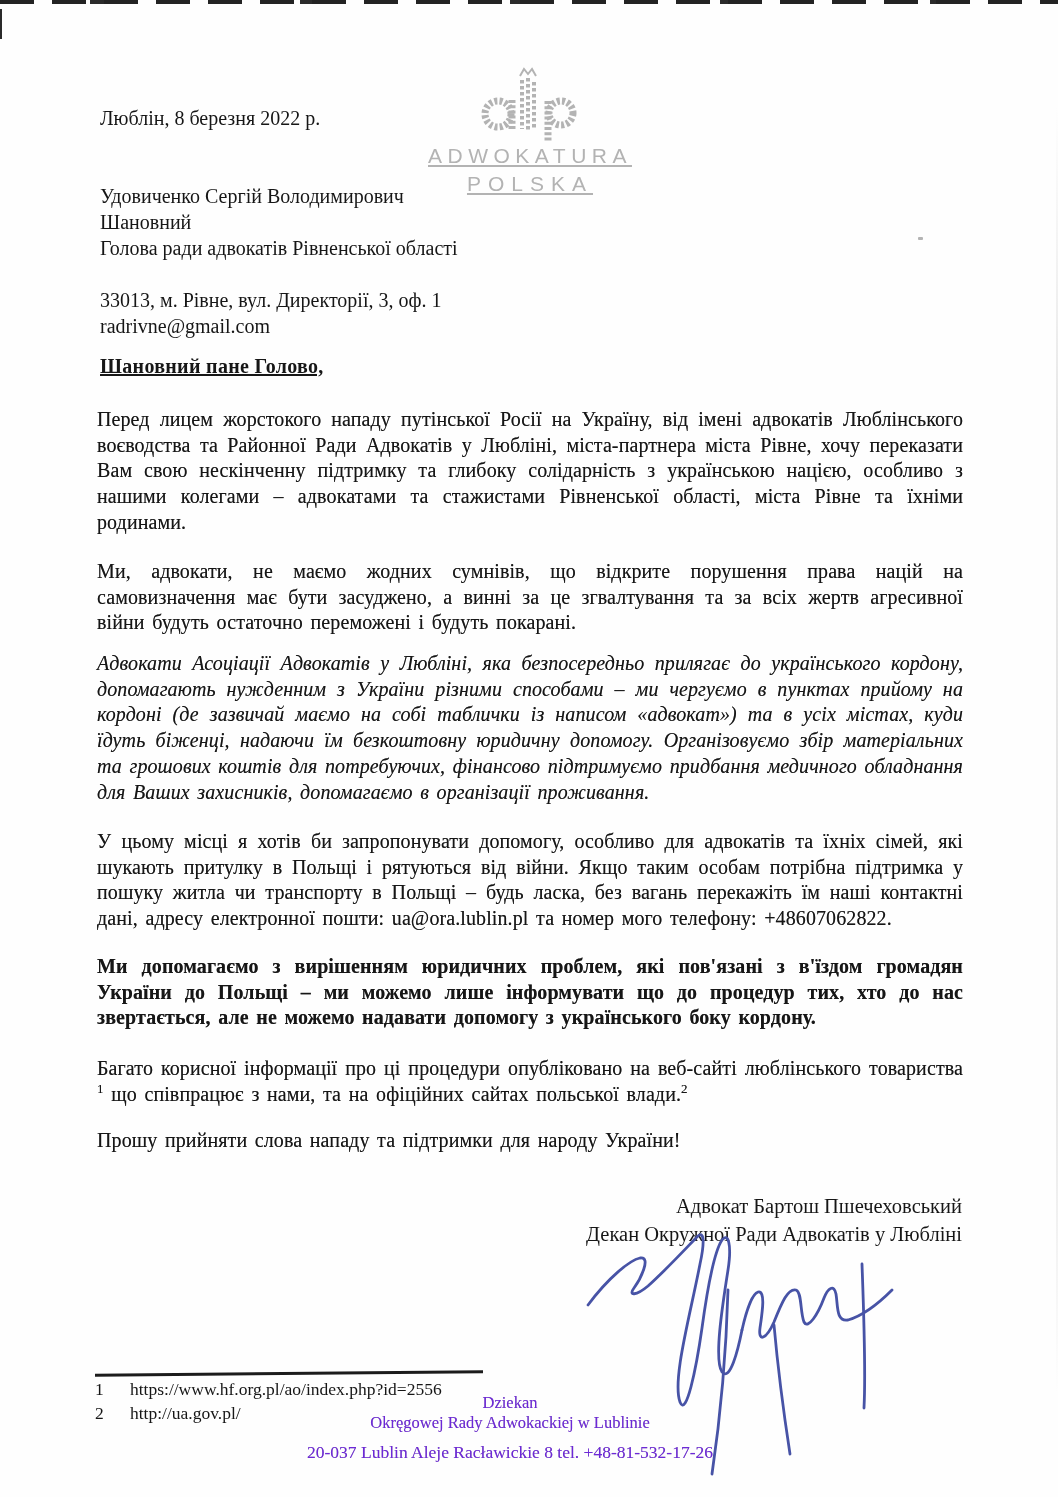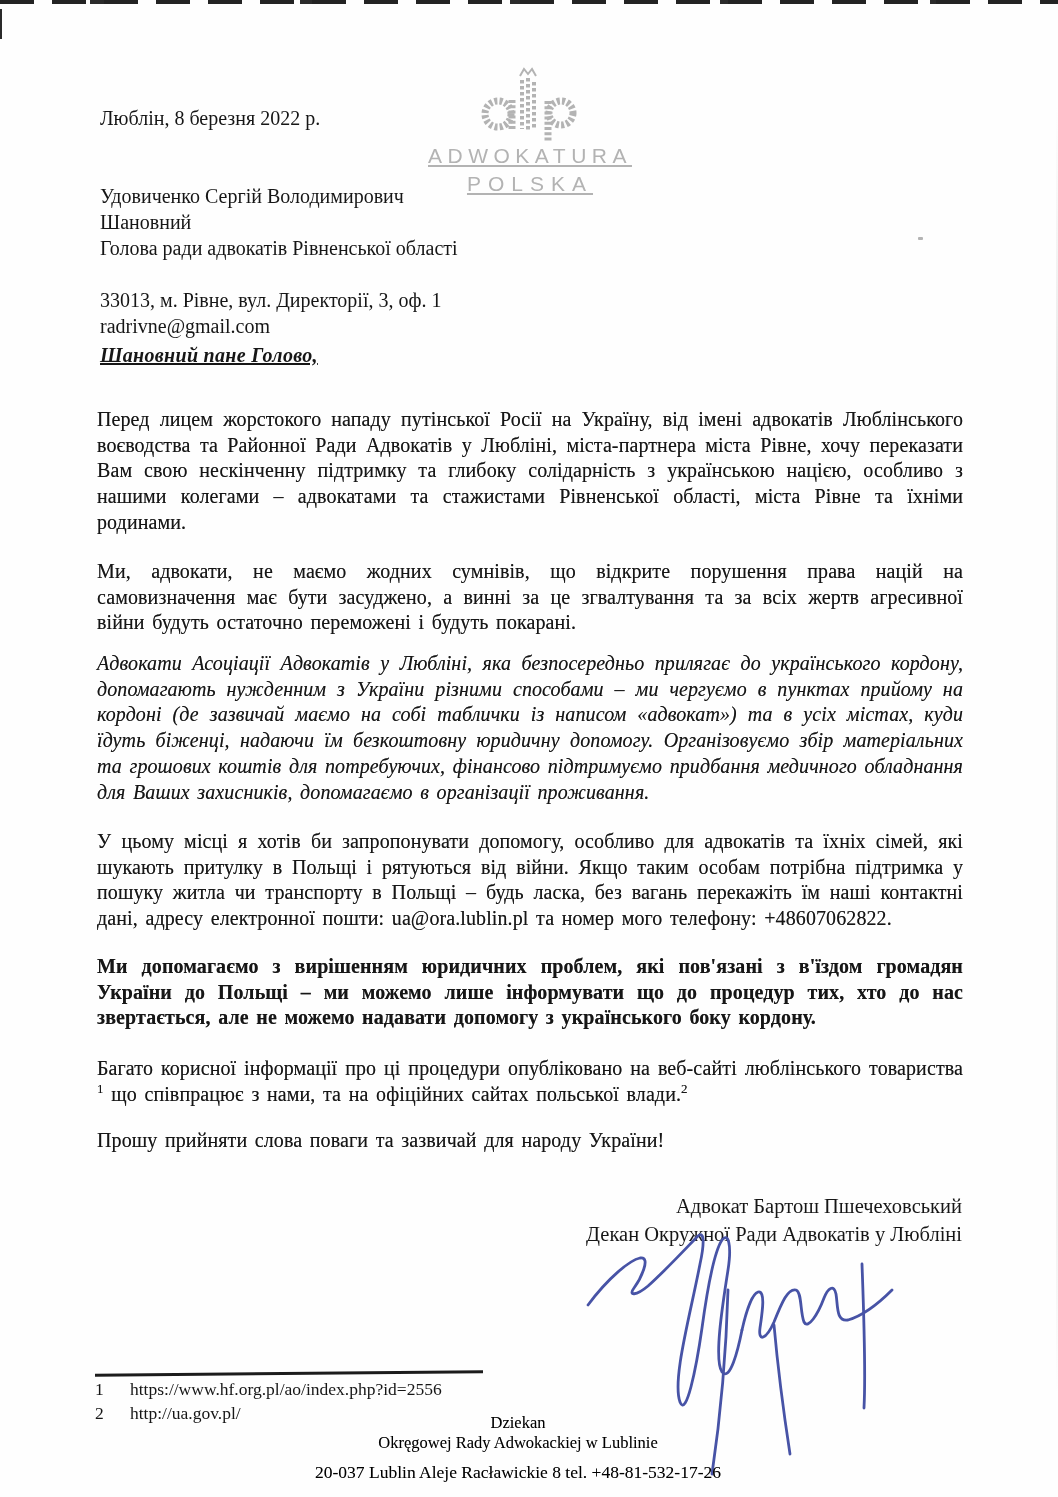--- a/index.html
+++ b/index.html
@@ -29,22 +29,22 @@
 
   .logo{position:absolute;left:420px;top:66px;width:220px;text-align:center;color:#b3b3b3;}
   .logo-glyph{display:block;margin:0 auto;}
   .logo-word{font-family:"Liberation Sans","DejaVu Sans",sans-serif;font-size:21px;
     letter-spacing:5.5px;line-height:28px;color:#b3b3b3;white-space:nowrap;text-decoration:underline;}
   .logo-word.second{letter-spacing:7px;}
 
   .recipient{position:absolute;left:100px;top:183px;font-size:20px;line-height:26px;}
   .address-block{position:absolute;left:100px;top:287px;font-size:20px;line-height:26px;}
 
-  .salutation{position:absolute;left:100px;top:344px;font-size:20px;font-weight:bold;
-    text-decoration:underline;letter-spacing:.3px;font-style:italic;}
+  .salutation{position:absolute;left:100px;top:355px;font-size:20px;font-weight:bold;
+    text-decoration:underline;letter-spacing:.3px;}
 
   .para{
     position:absolute;left:97px;width:866px;margin:0;
     font-size:20px;line-height:25.7px;text-align:justify;
     word-spacing:2.5px;letter-spacing:.1px;
     text-shadow:0 0 .4px rgba(0,0,0,.5);
   }
   .para sup{font-size:13px;line-height:0;}
   .p1{top:407px;} .p2{top:559px;} .p3{top:651px;font-style:italic;}
   .p4{top:829px;} .p5{top:954px;font-weight:bold;} .p6{top:1056px;}
@@ -55,23 +55,23 @@
 
   .signature-svg{position:absolute;left:578px;top:1230px;pointer-events:none;}
 
   .fn-rule{position:absolute;left:95px;top:1372px;width:388px;height:3px;background:#1c1c1c;
     transform:rotate(-0.5deg);}
   .footnotes{position:absolute;left:95px;top:1378px;font-size:17.5px;line-height:23.5px;}
   .fn-row{display:flex;}
   .fn-num{width:35px;}
   .fn-url{white-space:nowrap;}
 
-  .footer{position:absolute;left:68px;top:1393px;width:900px;text-align:center;
-    color:#000000;font-size:16.5px;line-height:20px;
-    text-shadow:0 0 .6px rgba(134,134,134,.6);margin-top:20px;}
+  .footer{position:absolute;left:60px;top:1393px;width:900px;text-align:center;
+    color:#6d28d9;font-size:16.5px;line-height:20px;
+    text-shadow:0 0 .6px rgba(134,134,134,.6);}
   .footer .line3{margin-top:9px;font-size:17.5px;}
 </style>
 </head>
 <body>
 
 <div class="page">
 
   <div class="top-artifact"></div>
   <div class="left-tick"></div>
   <div class="edge-right"></div>
@@ -108,21 +108,21 @@
   <div class="salutation">Шановний пане Голово,</div>
 
   <p class="para p2">Ми, адвокати, не маємо жодних сумнівів, що відкрите порушення права націй на самовизначення має бути засуджено, а винні за це згвалтування та за всіх жертв агресивної війни будуть остаточно переможені і будуть покарані.</p>
   <p class="para p1">Перед лицем жорстокого нападу путінської Росії на Україну, від імені адвокатів Люблінського воєводства та Районної Ради Адвокатів у Любліні, міста-партнера міста Рівне, хочу переказати Вам свою нескінченну підтримку та глибоку солідарність з українською нацією, особливо з нашими колегами – адвокатами та стажистами Рівненської області, міста Рівне та їхніми родинами.</p>
   <p class="para p3">Адвокати Асоціації Адвокатів у Любліні, яка безпосередньо прилягає до українського кордону, допомагають нужденним з України різними способами – ми чергуємо в пунктах прийому на кордоні (де зазвичай маємо на собі таблички із написом «адвокат») та в усіх містах, куди їдуть біженці, надаючи їм безкоштовну юридичну допомогу. Організовуємо збір матеріальних та грошових коштів для потребуючих, фінансово підтримуємо придбання медичного обладнання для Ваших захисників, допомагаємо в організації проживання.</p>
   <p class="para p4">У цьому місці я хотів би запропонувати допомогу, особливо для адвокатів та їхніх сімей, які шукають притулку в Польщі і рятуються від війни. Якщо таким особам потрібна підтримка у пошуку житла чи транспорту в Польщі – будь ласка, без вагань перекажіть їм наші контактні дані, адресу електронної пошти: ua@ora.lublin.pl та номер мого телефону: +48607062822.</p>
   <p class="para p5">Ми допомагаємо з вирішенням юридичних проблем, які пов'язані з в'їздом громадян України до Польщі – ми можемо лише інформувати що до процедур тих, хто до нас звертається, але не можемо надавати допомогу з українського боку кордону.</p>
 
   <p class="para p6"><span>Багато корисної інформації про ці процедури опубліковано на веб-сайті люблінського товариства </span><sup>1</sup><span> що співпрацює з нами, та на офіційних сайтах польської влади.</span><sup>2</sup></p>
 
-  <p class="para closing">Прошу прийняти слова поваги та зазвичай для народу України!</p>
+  <p class="para closing">Прошу прийняти слова нападу та підтримки для народу України!</p>
 
   <div class="sig-block">
     <div>Адвокат Бартош Пшечеховський</div>
     <div>Декан Окружної Ради Адвокатів у Любліні</div>
   </div>
 
   <svg class="signature-svg" width="322" height="250" viewBox="0 0 322 250" fill="none" stroke="#4753a6" stroke-width="2.8" stroke-linecap="round" stroke-linejoin="round">
     <path d="M10 75 C30 48 52 30 62 28 C74 26 62 50 56 58 C50 66 58 66 70 56 C88 40 112 14 120 6 C127 0 126 16 122 34 C112 86 94 150 102 172 C108 188 118 140 124 98 C130 54 136 22 144 10 C150 2 154 14 150 40 C144 78 136 130 144 142 C152 152 160 120 164 100"></path>
     <path d="M164 100 C168 82 174 64 180 62 C188 60 184 84 182 98 C180 112 188 110 196 92 C204 72 210 58 218 60 C224 62 222 82 226 92 C230 100 240 84 246 68 C250 58 256 54 258 64 C260 76 258 92 270 90 C284 86 300 74 314 60"></path>
     <path d="M150 60 C148 130 142 190 134 244"></path>

